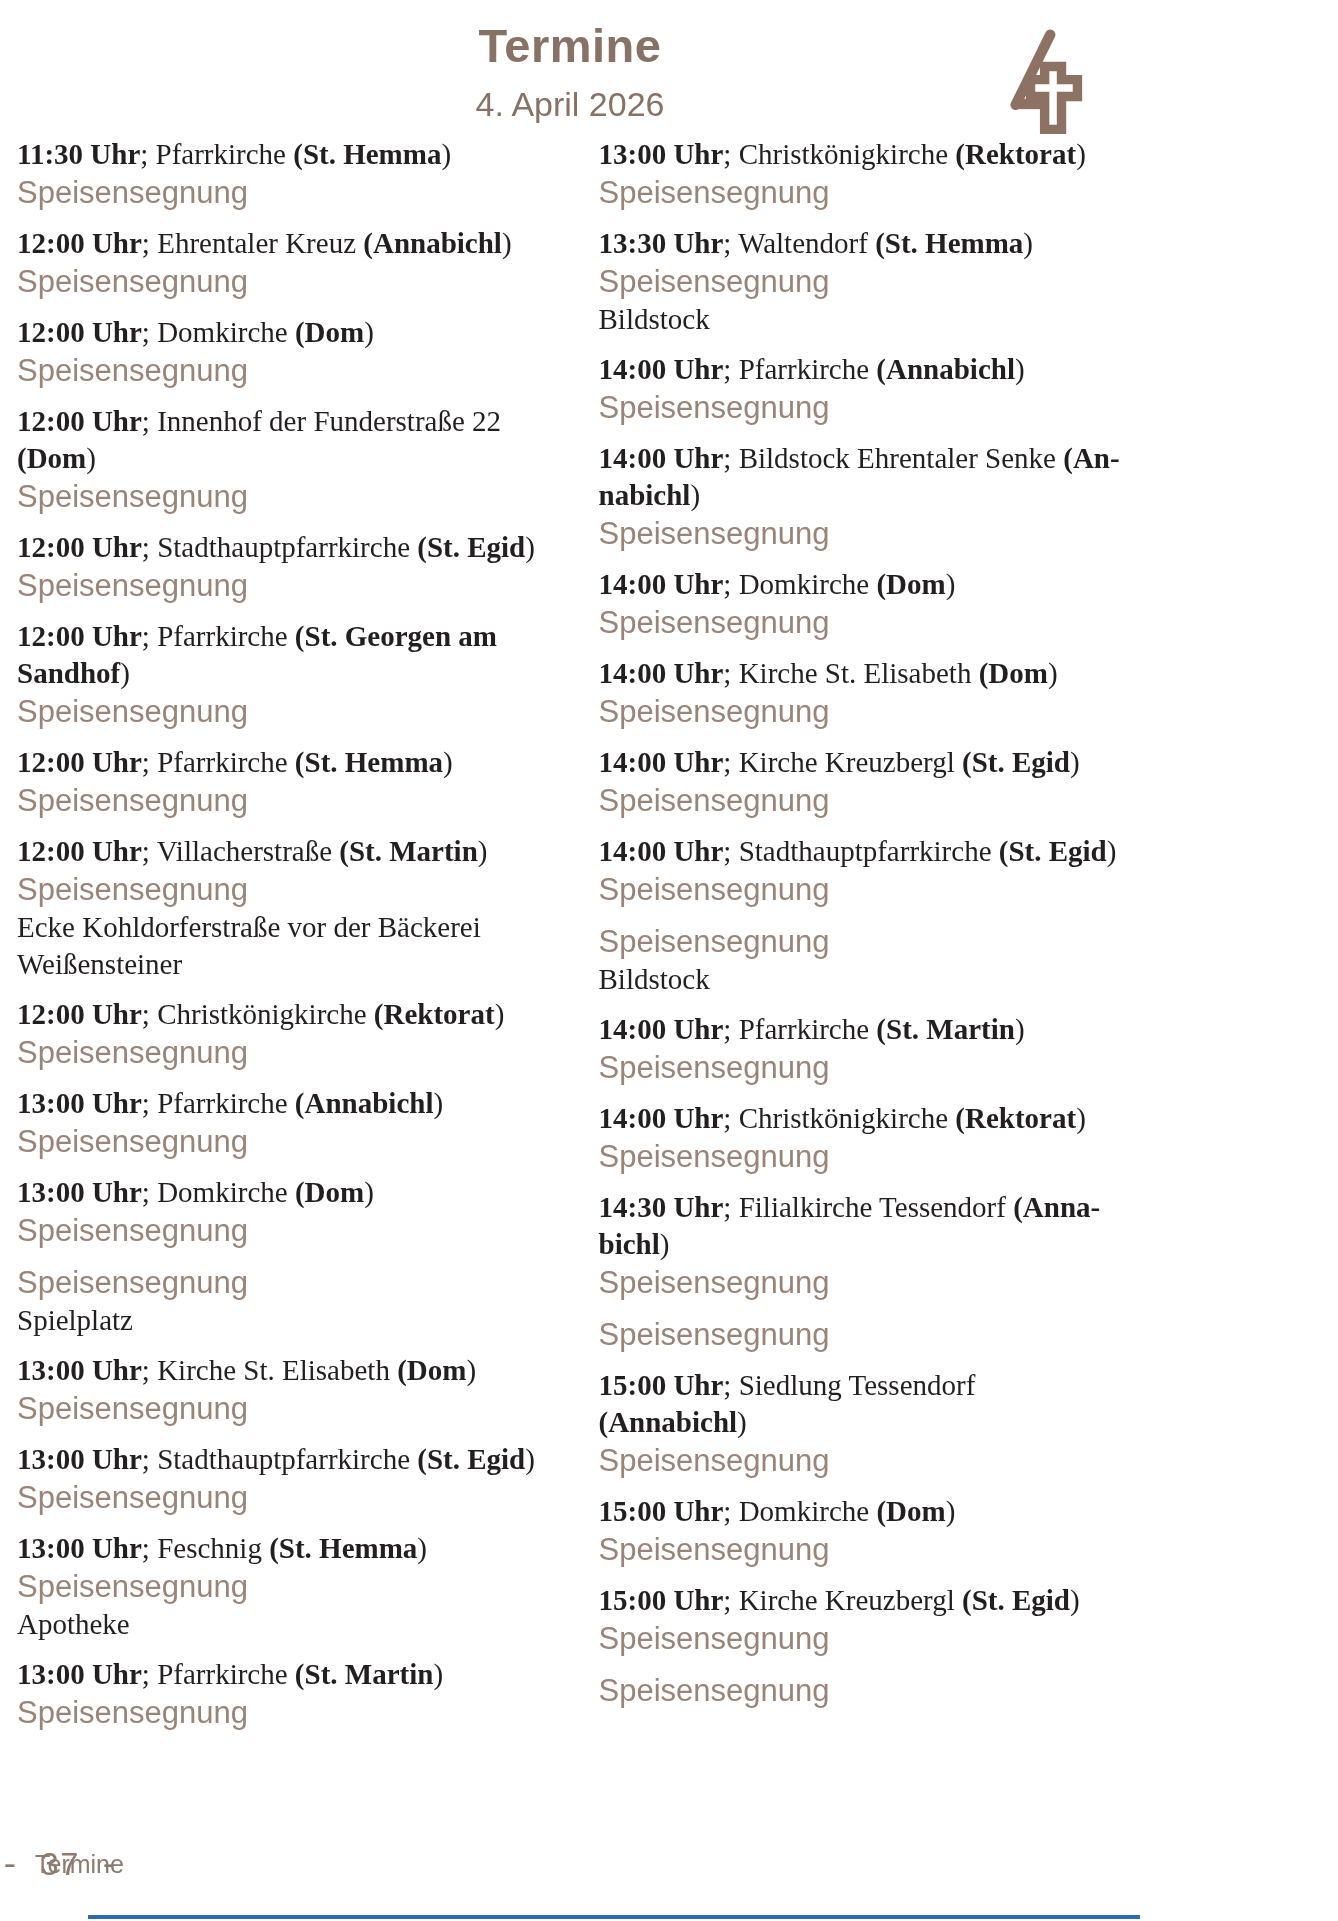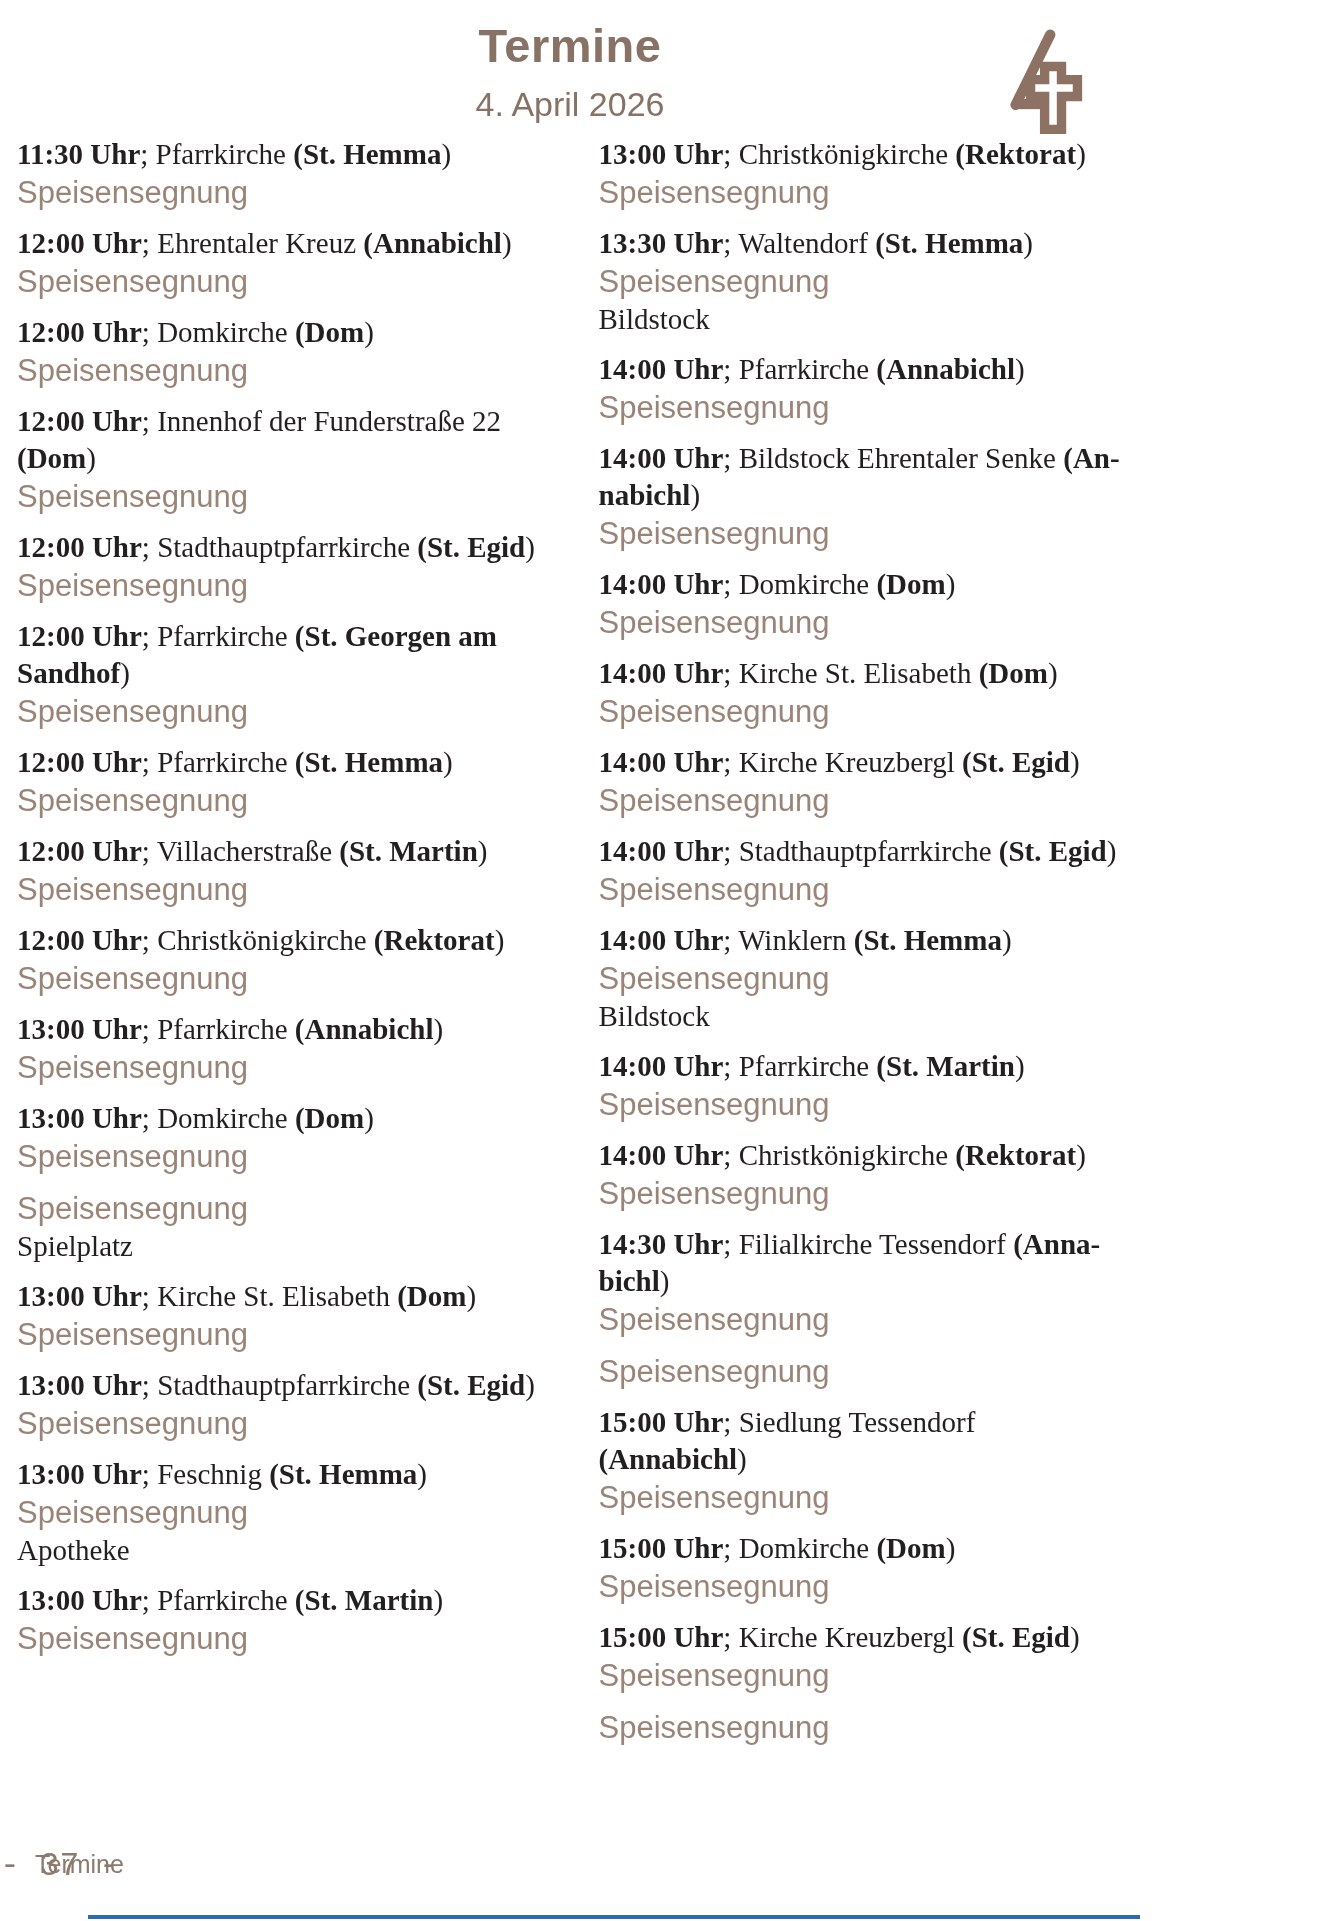--- a/index.html
+++ b/index.html
@@ -117,20 +117,21 @@
           <div class="head"><span class="time">12:00 Uhr</span>; Pfarrkirche <span class="paren">(St. Georgen am Sandhof</span>)</div>
           <div class="activity">Speisensegnung</div>
         </div>
         <div class="entry">
           <div class="head"><span class="time">12:00 Uhr</span>; Pfarrkirche <span class="paren">(St. Hemma</span>)</div>
           <div class="activity">Speisensegnung</div>
         </div>
         <div class="entry">
           <div class="head"><span class="time">12:00 Uhr</span>; Villacherstraße <span class="paren">(St. Martin</span>)</div>
           <div class="activity">Speisensegnung</div>
+          <div class="note">Ecke Kohldorferstraße vor der Bäckerei Wei­ßensteiner</div>
         </div>
         <div class="entry">
           <div class="head"><span class="time">12:00 Uhr</span>; Christkönigkirche <span class="paren">(Rektorat</span>)</div>
           <div class="activity">Speisensegnung</div>
         </div>
         <div class="entry">
           <div class="head"><span class="time">13:00 Uhr</span>; Pfarrkirche <span class="paren">(Annabichl</span>)</div>
           <div class="activity">Speisensegnung</div>
         </div>
         <div class="entry">
@@ -187,21 +188,20 @@
         </div>
         <div class="entry">
           <div class="head"><span class="time">14:00 Uhr</span>; Kirche Kreuzbergl <span class="paren">(St. Egid</span>)</div>
           <div class="activity">Speisensegnung</div>
         </div>
         <div class="entry">
           <div class="head"><span class="time">14:00 Uhr</span>; Stadthauptpfarrkirche <span class="paren">(St. Egid</span>)</div>
           <div class="activity">Speisensegnung</div>
         </div>
         <div class="entry">
-          <div class="head"><span class="time">14:00 Uhr</span>; Winklern <span class="paren">(St. Hemma</span>)</div>
           <div class="activity">Speisensegnung</div>
           <div class="note">Bildstock</div>
         </div>
         <div class="entry">
           <div class="head"><span class="time">14:00 Uhr</span>; Pfarrkirche <span class="paren">(St. Martin</span>)</div>
           <div class="activity">Speisensegnung</div>
         </div>
         <div class="entry">
           <div class="head"><span class="time">14:00 Uhr</span>; Christkönigkirche <span class="paren">(Rektorat</span>)</div>
           <div class="activity">Speisensegnung</div>

